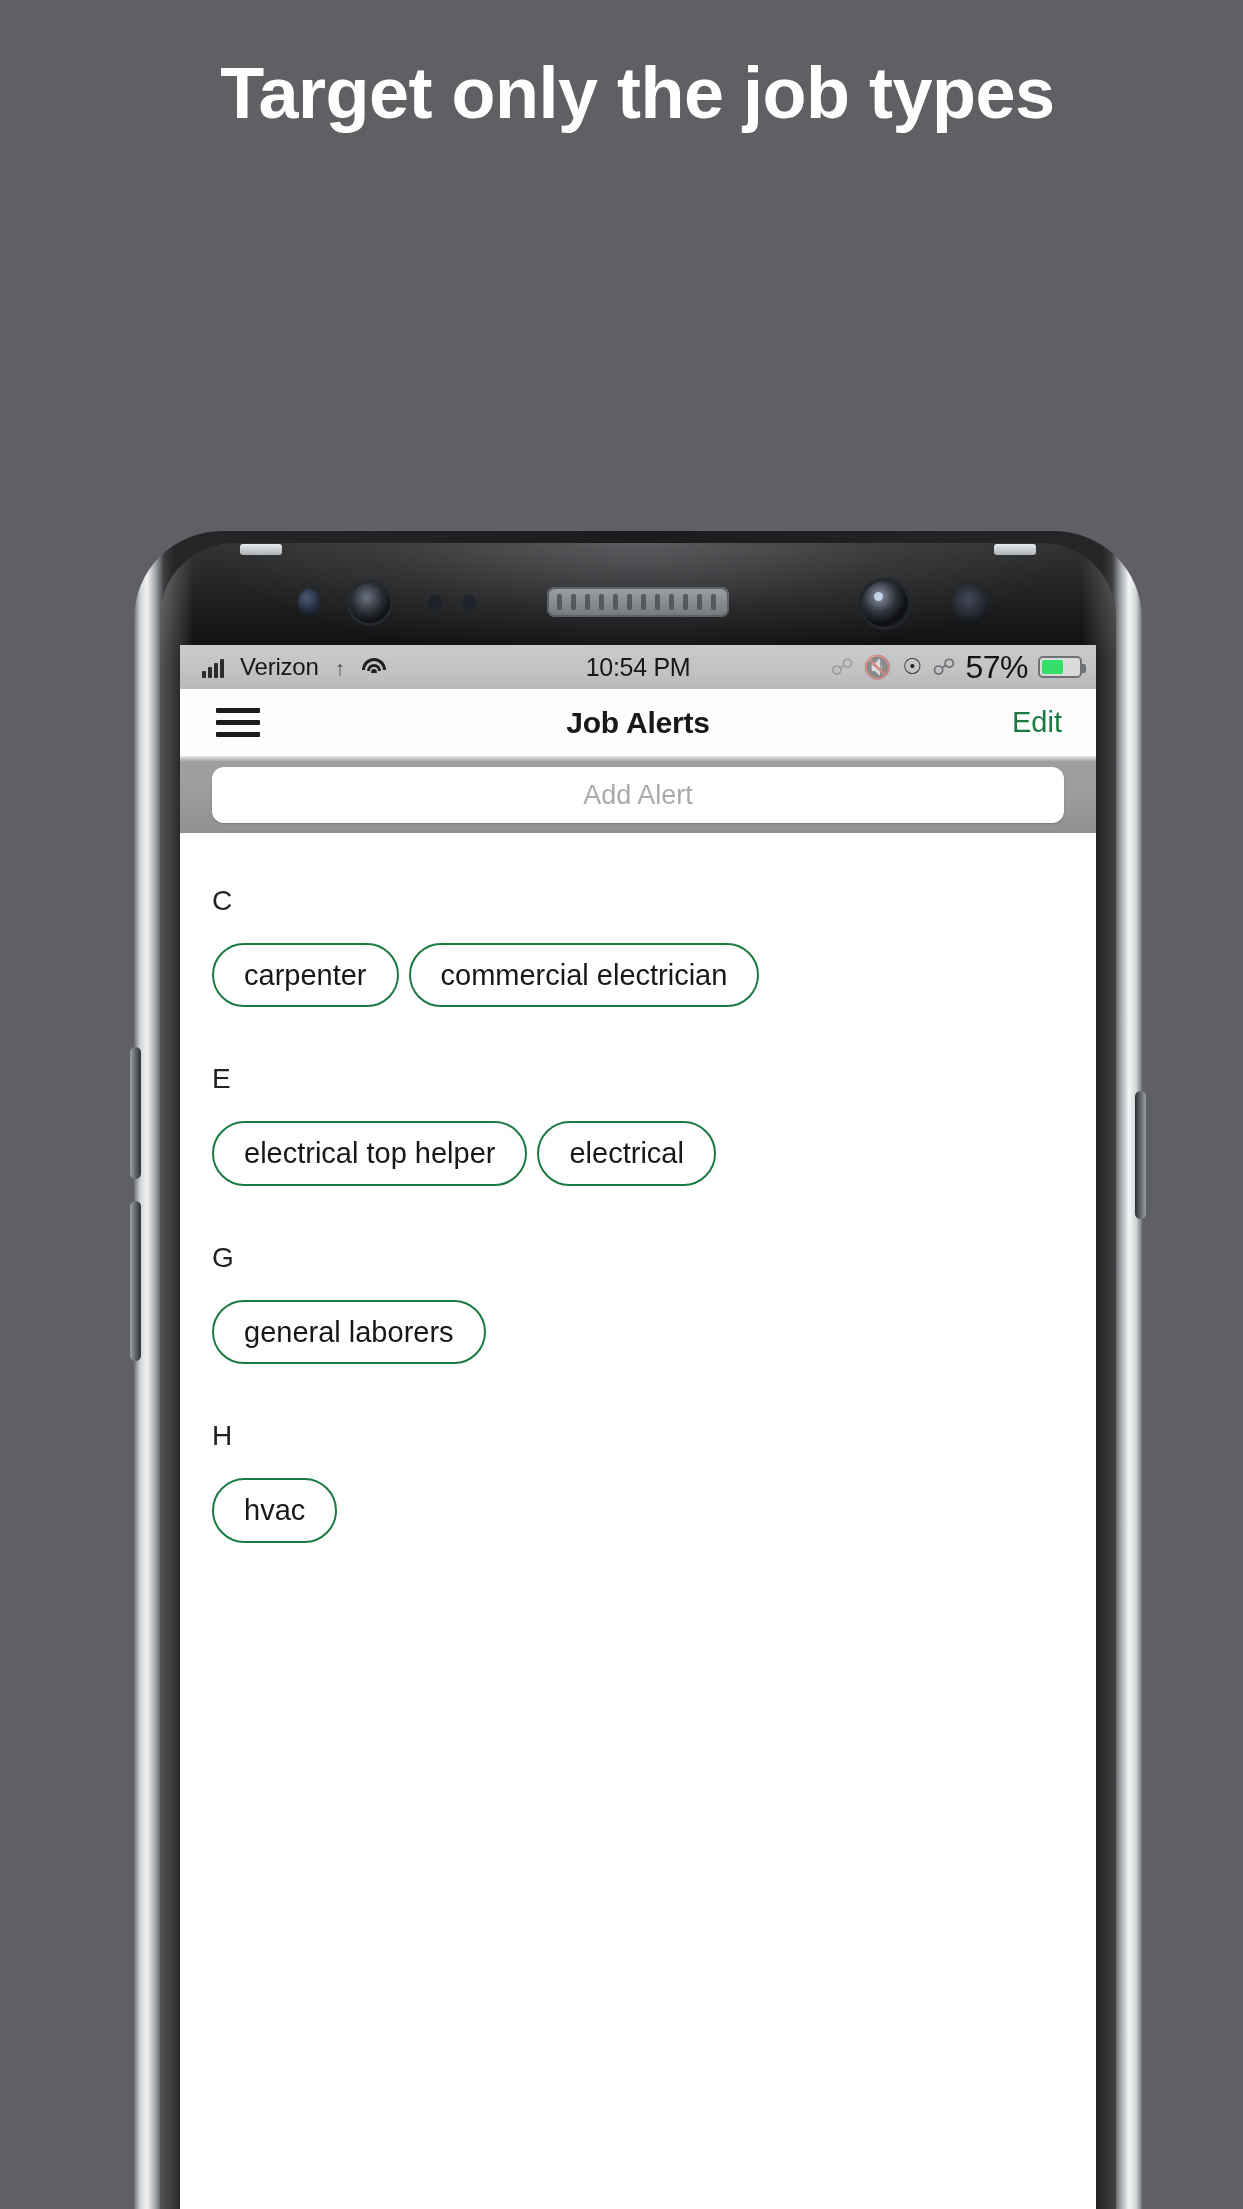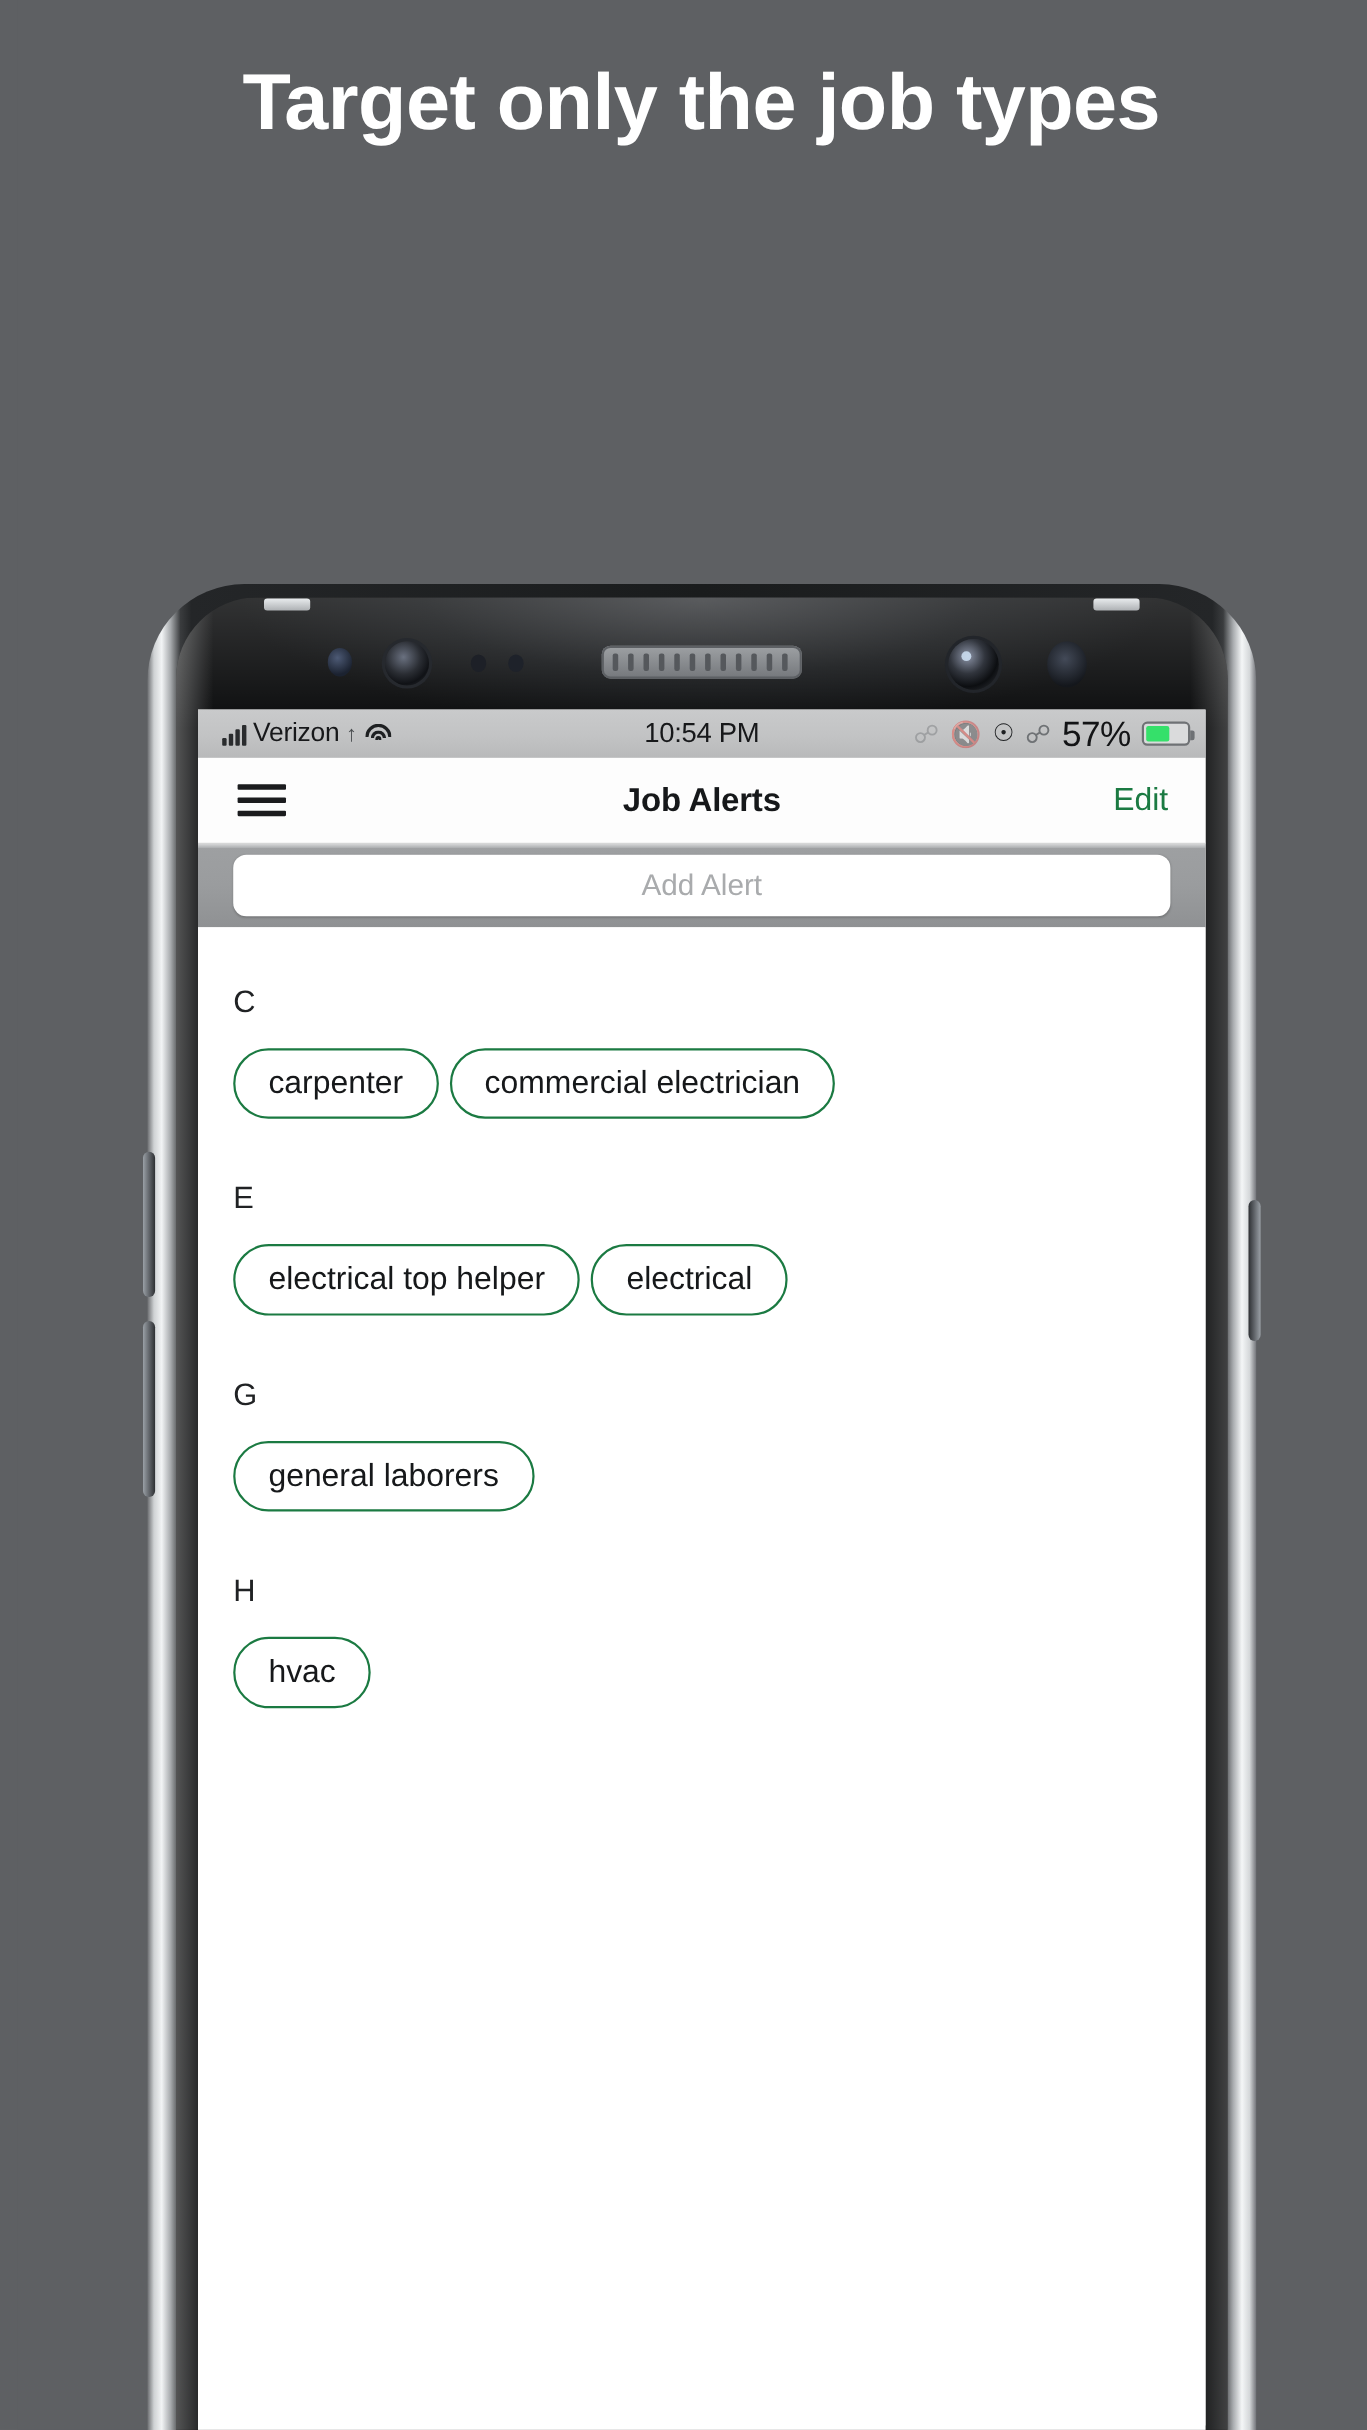--- a/index.html
+++ b/index.html
@@ -132,21 +132,21 @@
   }
 
   
   .statusbar {
     position: relative;
     height: 44px;
     background: linear-gradient(180deg,#c9cacb 0%,#c2c3c4 55%,#b8b9ba 100%);
     display: flex; align-items: center;
     font-size: 23px; color: #17181a;
   }
-  .sb-left { position: absolute; left: 22px; display: flex; align-items: flex-end; gap: 6px; }
+  .sb-left { position: absolute; left: 22px; display: flex; align-items: flex-end; gap: 16px; }
   .sig-bars { display: inline-flex; align-items: flex-end; gap: 2px; height: 20px; }
   .sig-bars b { display:block; width: 4px; background:#2a2c2e; border-radius:1px; }
   .sig-bars b:nth-child(1){height:7px}
   .sig-bars b:nth-child(2){height:11px}
   .sig-bars b:nth-child(3){height:15px}
   .sig-bars b:nth-child(4){height:19px}
   .carrier { font-size: 24px; font-weight: 400; color:#17181a; letter-spacing:-.2px; line-height: 22px;}
   .arrow-up { font-size: 20px; color:#4a4d50; line-height:20px; }
   .wifi-ico { width:26px; height:20px; position:relative; }
   .wifi-ico span { position:absolute; left:50%; transform:translateX(-50%); border:3px solid #1e2022; border-bottom:none; border-radius:50% 50% 0 0 / 100% 100% 0 0;}
@@ -167,21 +167,21 @@
     width: 44px; height: 22px; border: 2px solid #6f7275; border-radius: 5px;
     position: relative; background: #dadbdc; padding:2px;
   }
   .battery::after { content:""; position:absolute; right:-6px; top:6px; width:4px; height:9px;
                     background:#6f7275; border-radius:0 2px 2px 0; }
   .battery i { display:block; height:100%; width:57%; background:#35e06a; border-radius:2px; }
 
   
   .navbar {
     position: relative;
-    height: 78px;
+    height: 68px;
     background: #fdfdfd;
     display: flex; align-items: center;
     border-bottom: 1px solid #e6e6e6;
   }
   .hamburger { position:absolute; left: 36px; width: 44px; }
   .hamburger b { display:block; height: 5px; background:#1b1c1e; border-radius:1px; margin: 7px 0; }
   .nav-title {
     position:absolute; left:50%; transform:translateX(-50%);
     font-size: 30px; font-weight: 700; color:#16181a; letter-spacing:-.2px;
   }

